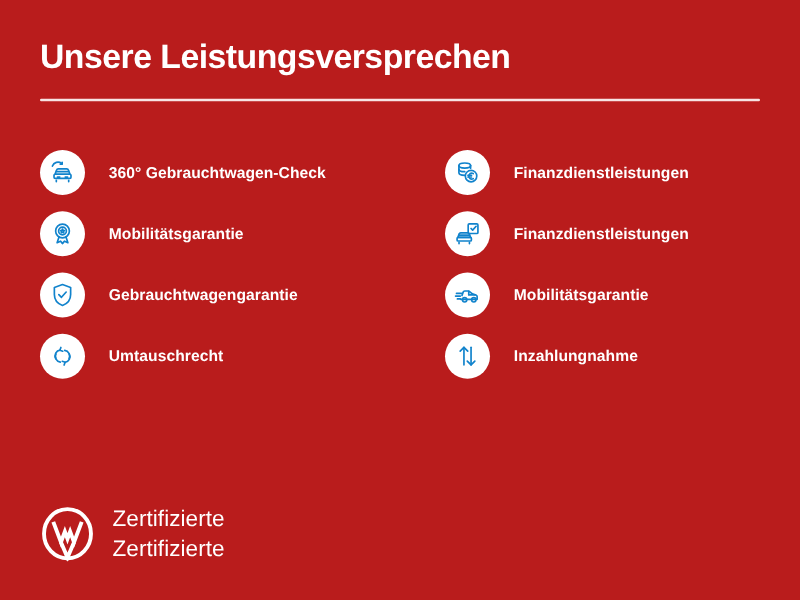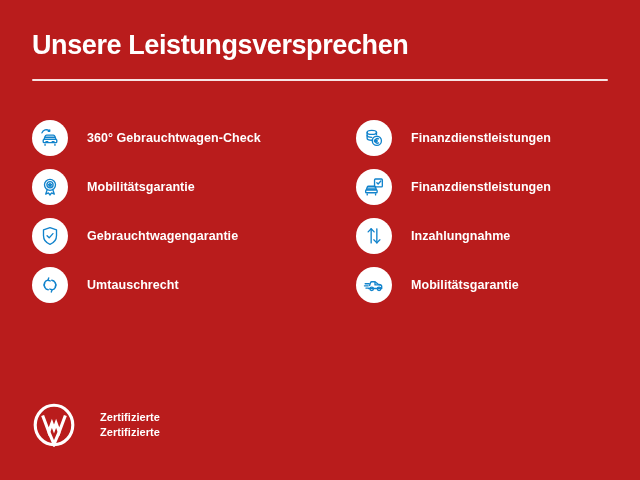--- a/index.html
+++ b/index.html
@@ -129,23 +129,23 @@
 
   .brand-logo svg * {
     fill: none;
     stroke: #ffffff;
     stroke-width: 3.4;
     stroke-linecap: butt;
     stroke-linejoin: miter;
   }
 
   .brand-text {
-    margin-left: 24px;
-    font-size: 11px;
-    font-weight: 700;
+    margin-left: 14px;
+    font-size: 18px;
+    font-weight: 400;
     color: #ffffff;
     line-height: 1.35;
     letter-spacing: 0.05px;
   }
 
   .brand-text div { white-space: nowrap; }
 </style>
 </head>
 <body>
 
@@ -243,40 +243,40 @@
             <rect x="12.6" y="3.3" width="8.5" height="8.5" rx="1"></rect>
             <path d="M15.1 7.4l1.4 1.4 3-3.3"></path>
           </svg>
         </span>
         <span class="promise-label">Finanzdienstleistungen</span>
       </div>
 
       <div class="promise-item">
         <span class="promise-icon">
           <svg viewBox="0 0 24 24">
-            <path d="M8.9 19.5V4.2"></path>
-            <path d="M5.6 7.5l3.3-3.3 3.3 3.3"></path>
-            <path d="M15.1 4.2v15.3"></path>
-            <path d="M11.8 16.2l3.3 3.3 3.3-3.3"></path>
-          </svg>
-        </span>
-        <span class="promise-label">Inzahlungnahme</span>
-      </div>
-
-      <div class="promise-item">
-        <span class="promise-icon">
-          <svg viewBox="0 0 24 24">
             <path d="M6.2 15.8h14.2v-2.4a1.5 1.5 0 0 0-1-1.4l-3.1-1-2.5-2a2.6 2.6 0 0 0-1.6-.5H9.6a1.5 1.5 0 0 0-1.4 1l-1 3"></path>
             <path d="M13.1 8.6v3.3h5.5"></path>
             <circle cx="9.5" cy="16.2" r="1.9"></circle>
             <circle cx="17.5" cy="16.2" r="1.9"></circle>
             <path d="M2.4 10.6h4.4M1.6 12.9h4.1M3.2 15.4h2.6"></path>
           </svg>
         </span>
         <span class="promise-label">Mobilitätsgarantie</span>
+      </div>
+
+      <div class="promise-item">
+        <span class="promise-icon">
+          <svg viewBox="0 0 24 24">
+            <path d="M8.9 19.5V4.2"></path>
+            <path d="M5.6 7.5l3.3-3.3 3.3 3.3"></path>
+            <path d="M15.1 4.2v15.3"></path>
+            <path d="M11.8 16.2l3.3 3.3 3.3-3.3"></path>
+          </svg>
+        </span>
+        <span class="promise-label">Inzahlungnahme</span>
       </div>
 
 
     </div>
   </div>
 
   <div class="brand">
     <span class="brand-logo">
       <svg viewBox="0 0 48 48">
         <ellipse cx="24" cy="24" rx="20.5" ry="21.5"></ellipse>

